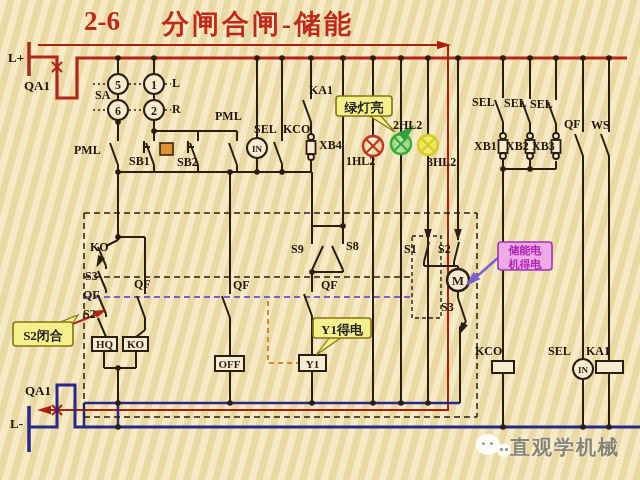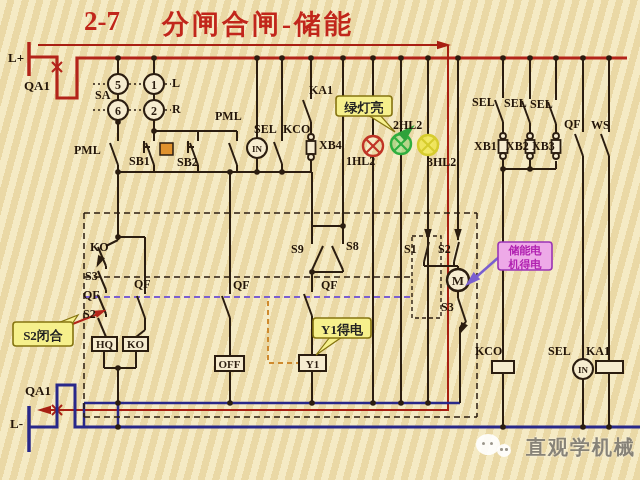--- a/index.html
+++ b/index.html
@@ -9,21 +9,21 @@
     font-family:"Liberation Serif", serif;}
   #cv{position:absolute;left:0;top:0;}
   .title{position:absolute;top:6px;color:#c1261b;font-weight:bold;font-family:"Liberation Serif",serif;}
   #title-num{left:84px;font-size:27px;}
   #title-main{left:162px;font-size:27px;letter-spacing:3px;text-align:right;}
   .watermark{position:absolute;left:470px;top:430px;width:170px;height:34px;}
   .bub{position:absolute;background:rgba(255,255,255,0.9);border-radius:50%;}
   .bub.big{left:6px;top:4px;width:24px;height:21px;}
   .bub.small{left:27px;top:14px;width:14px;height:13px;}
   .eye{position:absolute;background:#9a958a;border-radius:50%;width:3px;height:3px;}
-  .wm-text{position:absolute;left:56px;top:4px;font-size:20px;font-weight:bold;
+  .wm-text{position:absolute;left:40px;top:4px;font-size:20px;font-weight:bold;
     color:rgba(125,120,110,0.92);letter-spacing:2px;font-family:"Liberation Sans",sans-serif;
     text-shadow:0 0 2px rgba(255,255,255,0.8);}
 </style>
 </head>
 <body>
 
 <div id="stage">
   <svg id="cv" width="640" height="480">
       <polyline points="29,42 29,76" fill="none" stroke="#b3241a" stroke-width="3.5" stroke-dasharray=""></polyline>
       <polyline points="29,57 57,57 57,98 77,98 77,58 627,58" fill="none" stroke="#b3241a" stroke-width="3.2" stroke-dasharray=""></polyline>
@@ -301,21 +301,21 @@
       <polygon points="330,337,342,337,316,355" fill="#f6f08c" stroke="#857410" stroke-width="1.2"></polygon>
       <rect x="313" y="318" width="58" height="20" rx="3" fill="#f6f08c" stroke="#857410" stroke-width="1.6"></rect>
       <text x="342" y="333.5" font-size="13" font-weight="bold" fill="#222" text-anchor="middle" font-family="&quot;Liberation Serif&quot;,serif">Y1得电</text>
       <rect x="498" y="242" width="54" height="28" rx="3" fill="#eeaae8" stroke="#9a35b5" stroke-width="1.6"></rect>
       <text x="525" y="253.5" font-size="11" font-weight="bold" fill="#b020b0" text-anchor="middle" font-family="&quot;Liberation Serif&quot;,serif">储能电</text>
       <text x="525" y="267.5" font-size="11" font-weight="bold" fill="#b020b0" text-anchor="middle" font-family="&quot;Liberation Serif&quot;,serif">机得电</text>
       <polygon points="58,323,70,327,78,315" fill="#f6f08c" stroke="#857410" stroke-width="1.2"></polygon>
       <rect x="13" y="322" width="60" height="24" rx="3" fill="#f6f08c" stroke="#857410" stroke-width="1.6"></rect>
       <text x="43" y="339.5" font-size="13" font-weight="bold" fill="#222" text-anchor="middle" font-family="&quot;Liberation Serif&quot;,serif">S2闭合</text>
     </svg>
-  <div class="title" id="title-num">2-7</div>
+  <div class="title" id="title-num">2-6</div>
   <div class="title" id="title-main">分闸合闸-储能</div>
   <div class="watermark">
     <div class="bub big">
       <div class="eye" style="left:6px;top:8px;"></div>
         <div class="eye" style="left:14px;top:8px;"></div>
     </div>
     <div class="bub small">
       <div class="eye" style="left:3px;top:4px;width:2.5px;height:2.5px;"></div>
       <div class="eye" style="left:8px;top:4px;width:2.5px;height:2.5px;"></div>
     </div>

